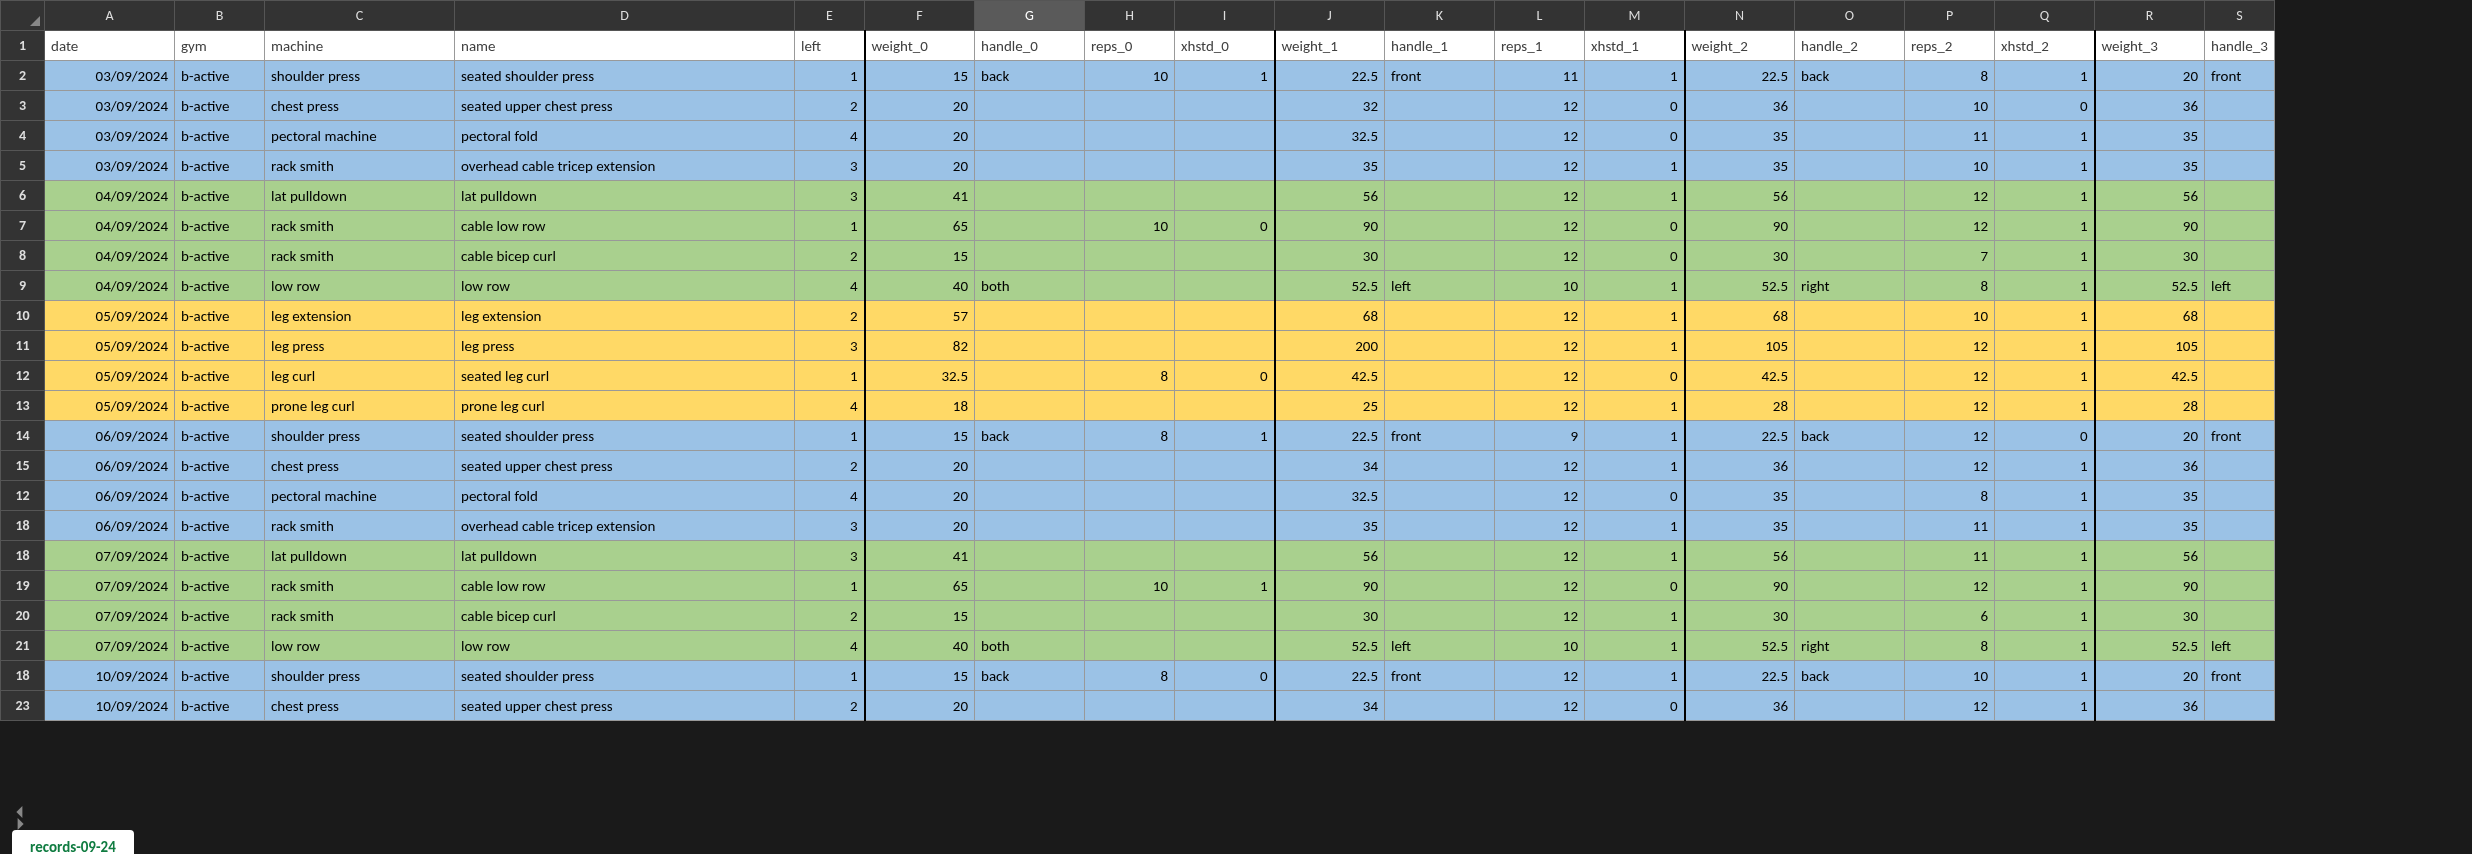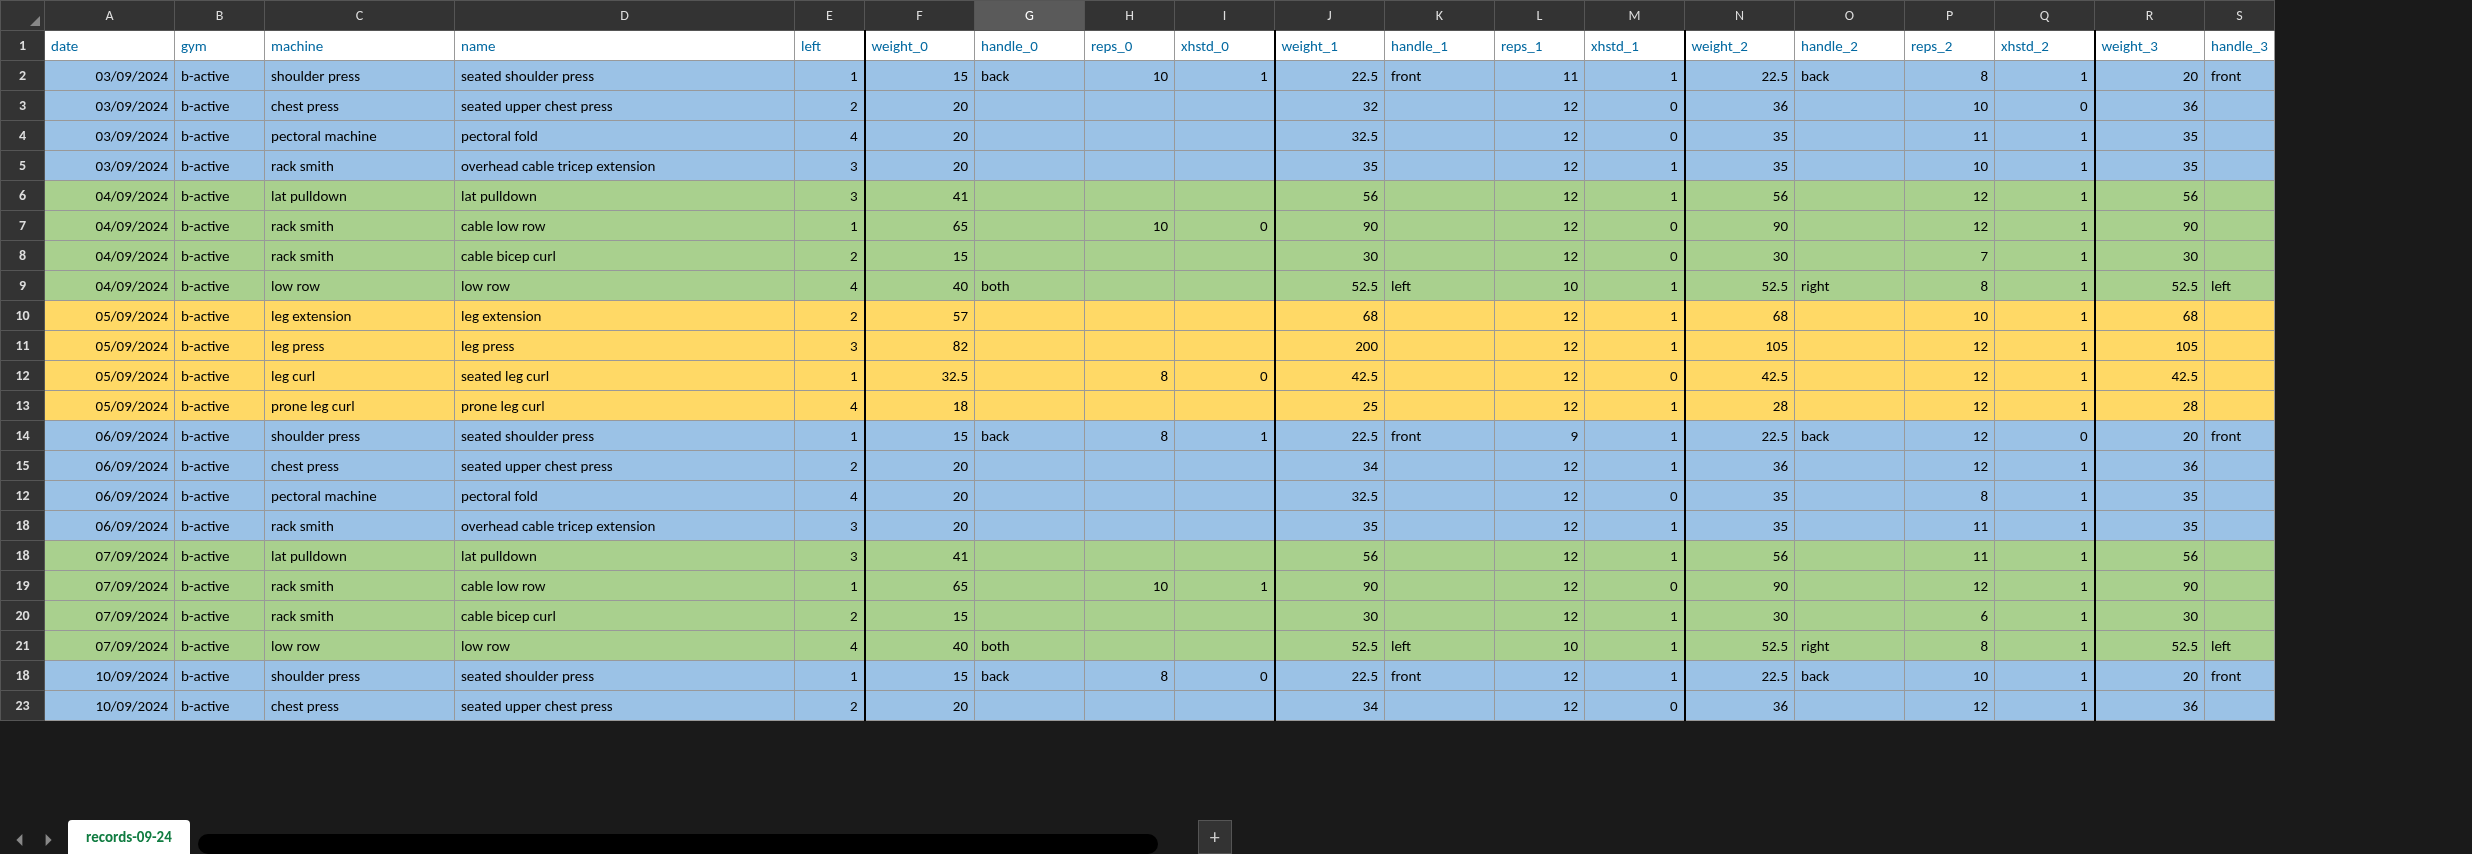--- a/index.html
+++ b/index.html
@@ -66,38 +66,39 @@
   td {
     border: 1px solid #999;
     padding: 2px 6px;
     height: 30px;
     white-space: nowrap;
     overflow: hidden;
     font-size: 15px;
   }
   tr.header-row td {
     background: #fff;
-    color: #0369a1;
+    color: #404040;
   }
   tr.blue td  { background: #9bc2e6; }
   tr.green td { background: #a9d08e; }
   tr.gold td  { background: #ffd966; }
   td.num { text-align: right; }
   td.txt { text-align: left; }
   td.sep { border-right: 2px solid #000 !important; }
 
   
   .tabbar {
     position: absolute;
     left: 0; right: 0; bottom: 0;
     height: 48px;
     background: #1a1a1a;
     display: flex;
-    align-items: flex-end;
+    align-items: flex-start;
     padding-left: 6px;
+    flex-direction: column;
   }
   .nav-btn {
     width: 28px; height: 28px;
     display: flex; align-items: center; justify-content: center;
     color: #888;
     cursor: pointer;
   }
   .nav-btn svg { width: 12px; height: 12px; fill: #888; }
   .sheet-tab {
     background: #fff;

